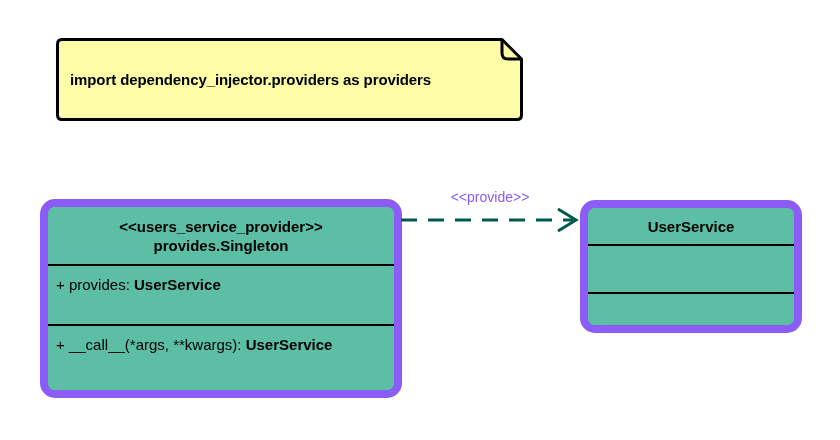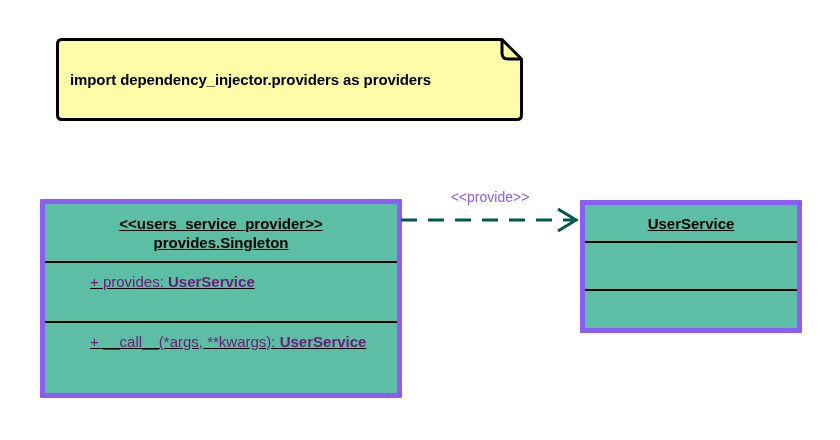--- a/index.html
+++ b/index.html
@@ -41,24 +41,23 @@
     color: #000000;
     white-space: nowrap;
     letter-spacing: -0.1px;
   }
 
   
   .clsbox {
     position: absolute;
     box-sizing: border-box;
     background: #5cbfa5;
-    border: 5px solid #8b5cf6;
-    border-radius: 1px;
+    border: 8px solid #8b5cf6;
+    border-radius: 15px;
     overflow: hidden;
-    text-decoration: underline;
   }
   .compartment {
     box-sizing: border-box;
     background: #5cbfa5;
     position: relative;
   }
   .compartment + .compartment {
     border-top: 2px solid #000000;
   }
   .hdr {
@@ -67,24 +66,23 @@
     align-items: center;
     justify-content: center;
     text-align: center;
     color: #000000;
     font-weight: bold;
     font-size: 15px;
     line-height: 19px;
   }
   .memberline {
     font-size: 15px;
-    color: #701a75;
+    color: #000000;
     line-height: 20px;
     white-space: nowrap;
-    margin-left: 37px;
   }
   .memberlist {
     padding: 9px 0 0 8px;
   }
   .memberline b { font-weight: bold; }
 
   
   #provider-box {
     left: 40px;
     top: 199px;

